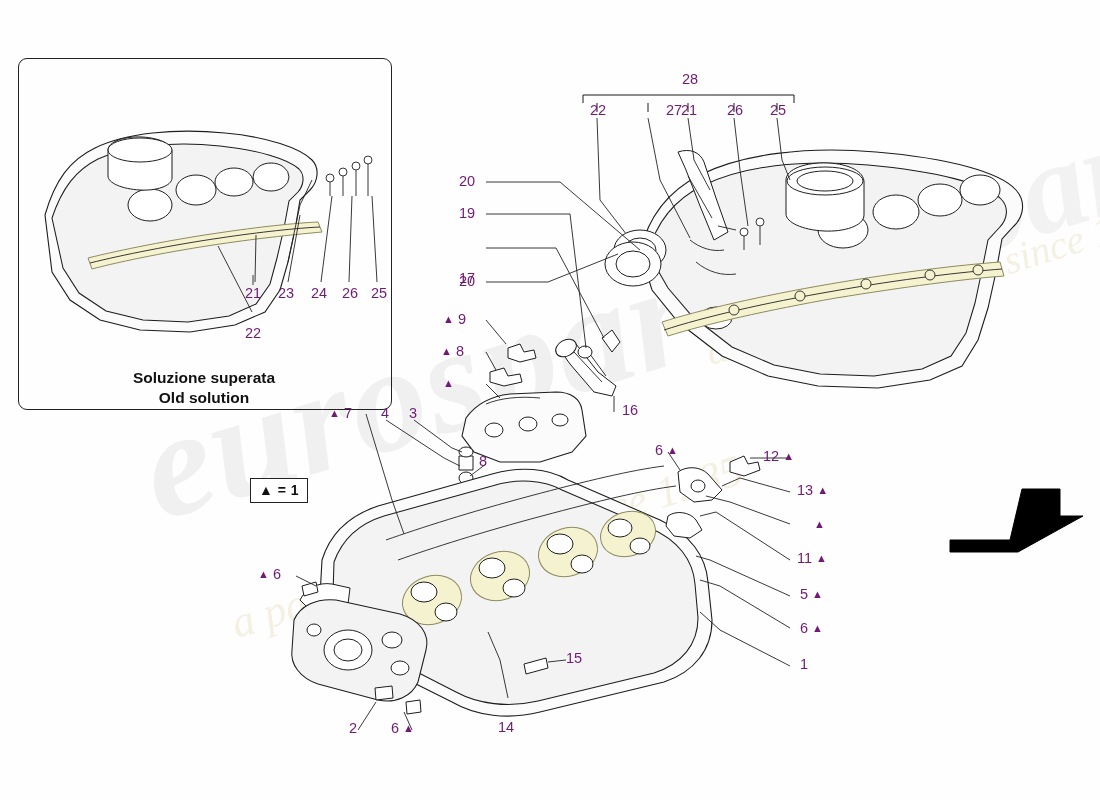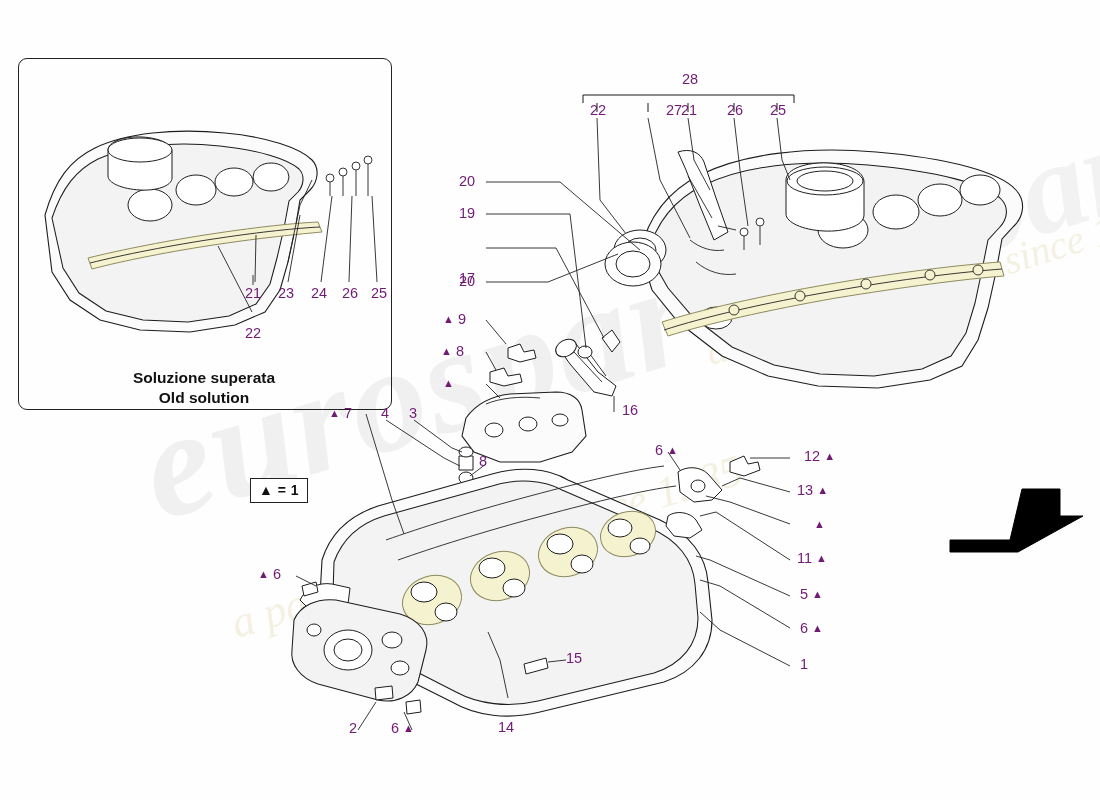--- a/index.html
+++ b/index.html
@@ -426,21 +426,21 @@
   <div class="lbl" style="left:622px; top:402px;">16</div>
 
   <div class="lbl" style="left:258px; top:566px;"><span class="tri">▲</span> <span>6</span></div>
   <div class="lbl" style="left:349px; top:720px;">2</div>
   <div class="lbl" style="left:391px; top:720px;"><span>6</span> <span class="tri">▲</span></div>
   <div class="lbl" style="left:498px; top:688px;margin-top:31px;">14</div>
   <div class="lbl" style="left:566px; top:650px;">15</div>
 
   <div class="lbl" style="left:655px; top:442px;"><span>6</span> <span class="tri">▲</span></div>
 
-  <div class="lbl" style="left:804px; top:448px;"><span>12</span> <span class="tri">▲</span></div>
+  <div class="lbl" style="left:763px; top:448px;"><span>12</span> <span class="tri">▲</span></div>
   <div class="lbl" style="left:797px; top:482px;"><span>13</span> <span class="tri">▲</span></div>
   <div class="lbl" style="left:814px; top:516px;"><span class="tri">▲</span></div>
   <div class="lbl" style="left:797px; top:550px;text-align:right;"><span>11</span> <span class="tri">▲</span></div>
   <div class="lbl" style="left:800px; top:586px;"><span>5</span> <span class="tri">▲</span></div>
   <div class="lbl" style="left:800px; top:620px;"><span>6</span> <span class="tri">▲</span></div>
   <div class="lbl" style="left:800px; top:656px;">1</div>
 
 </div>
 
 </body></html>

